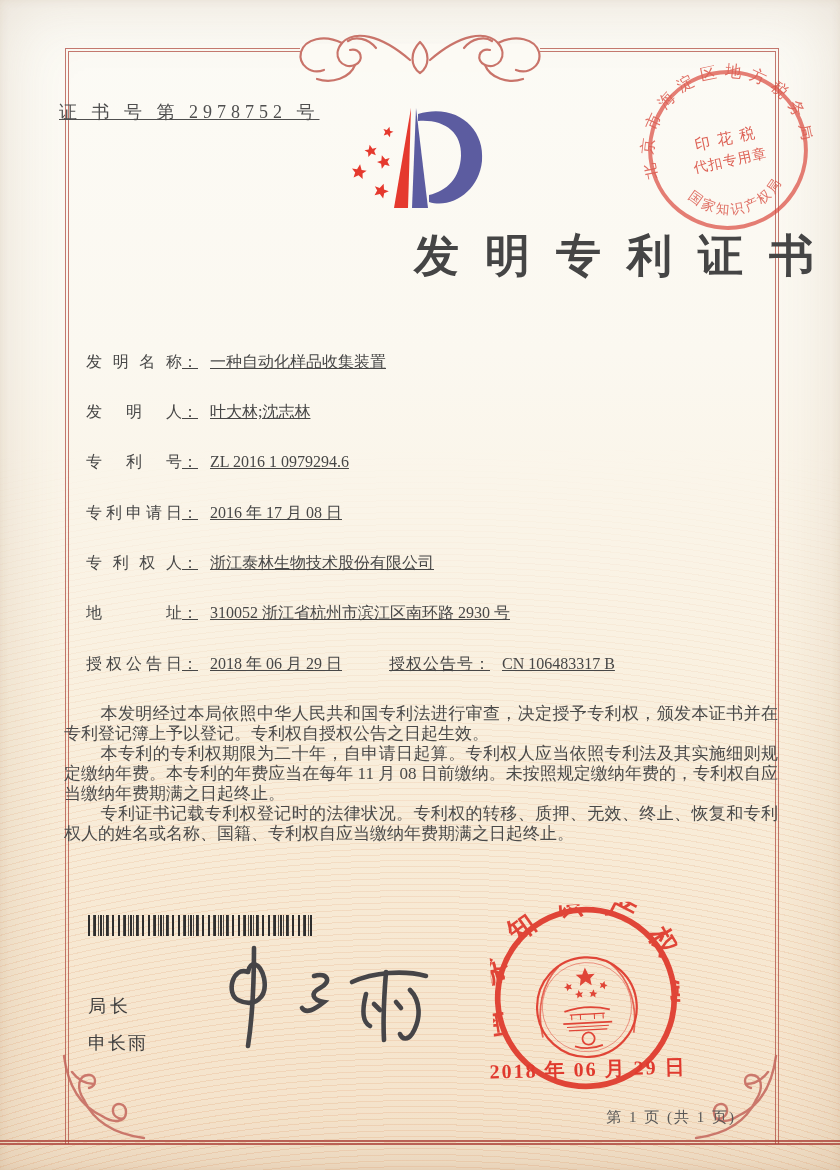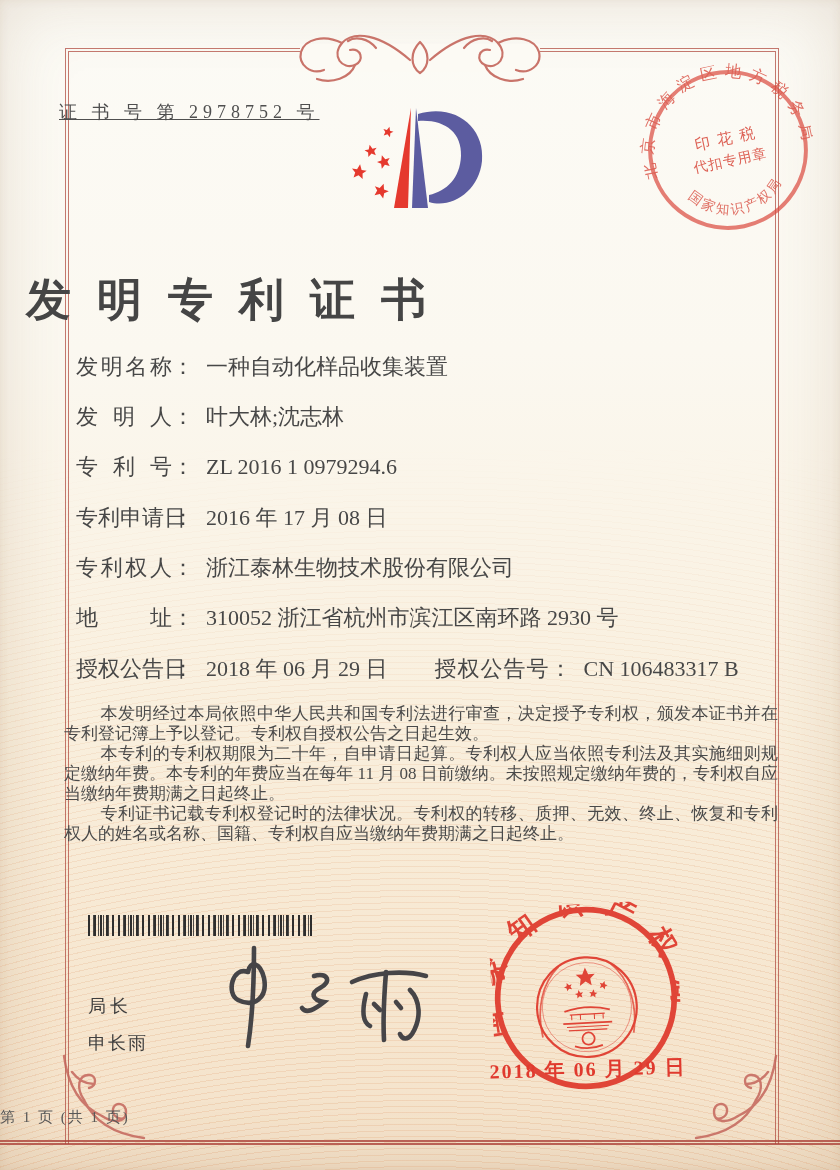--- a/index.html
+++ b/index.html
@@ -18,43 +18,43 @@
   .frame{
     position:absolute;left:65px;top:48px;width:706px;height:1092px;
     border-left:4px double rgba(178,77,66,.75);
     border-right:4px double rgba(178,77,66,.75);
     border-top:4px double rgba(178,77,66,.75);
   }
   .bottom-rule{position:absolute;left:0;top:1140px;width:840px;border-top:5px double rgba(172,66,58,.8);}
   .cert-no{position:absolute;left:59px;top:100px;font-size:18px;letter-spacing:5px;color:#4f4f4f;text-decoration:underline;}
   .logo{position:absolute;left:344px;top:88px;}
   .tax-seal{position:absolute;left:642px;top:64px;transform:rotate(-12deg);opacity:.88;}
-  .title{position:absolute;left:0;top:226px;width:840px;text-align:left;
-    font-size:45px;font-weight:600;letter-spacing:26px;text-indent:26px;color:#454545;margin-top:44px;}
-  .frow{position:absolute;left:76px;font-size:22px;color:#474747;white-space:nowrap;}
+  .title{position:absolute;left:0;top:226px;width:840px;text-align:right;
+    font-size:45px;font-weight:600;letter-spacing:26px;text-indent:26px;color:#454545;}
+  .frow{position:absolute;left:86px;font-size:16px;color:#474747;white-space:nowrap;text-decoration:underline;}
   .flabel{display:inline-block;width:96px;text-align:justify;text-align-last:justify;vertical-align:bottom;}
   .colon{margin-right:12px;}
   .fgroup2{margin-left:47px;}
   .fgroup2 .flabel2{letter-spacing:1px;}
   .body-text{position:absolute;left:64px;top:704px;width:714px;font-size:17px;line-height:20px;
     text-align:justify;color:#4a4a4a;}
   .body-text p{margin:0;text-indent:2.15em;}
   .barcode{position:absolute;left:88px;top:915px;width:224px;height:21px;
     background-image:
       repeating-linear-gradient(90deg,#2e2e2e 0 2px,transparent 2px 6px),
       repeating-linear-gradient(90deg,rgba(46,46,46,.85) 0 1px,transparent 1px 5px);
   }
   .director{position:absolute;left:88px;top:982px;font-family:"Liberation Sans","DejaVu Sans",sans-serif;
     font-size:18px;font-weight:500;color:#3e3e3e;letter-spacing:4px;margin-top:12px;}
   .director .name{margin-top:13px;letter-spacing:2px;}
   .signature{position:absolute;left:214px;top:942px;}
   .cnipa-seal{position:absolute;left:492px;top:904px;transform:rotate(-3deg);opacity:.92;}
   .seal-date{position:absolute;left:470px;top:1056px;width:236px;text-align:center;
     font-size:20px;font-weight:700;color:#e03a2e;letter-spacing:2px;transform:rotate(-1.5deg);}
-  .footer{position:absolute;left:0;top:1108px;width:736px;text-align:left;
+  .footer{position:absolute;left:0;top:1108px;width:736px;text-align:right;
     font-size:15px;color:#585858;letter-spacing:2px;}
   .ornament{position:absolute;pointer-events:none;}
   .orn-top{left:258px;top:14px;}
   .orn-bl{left:60px;top:1050px;transform:scaleX(-1);}
   .orn-br{left:690px;top:1050px;}
 </style>
 </head>
 <body>
 
 <div class="page">

